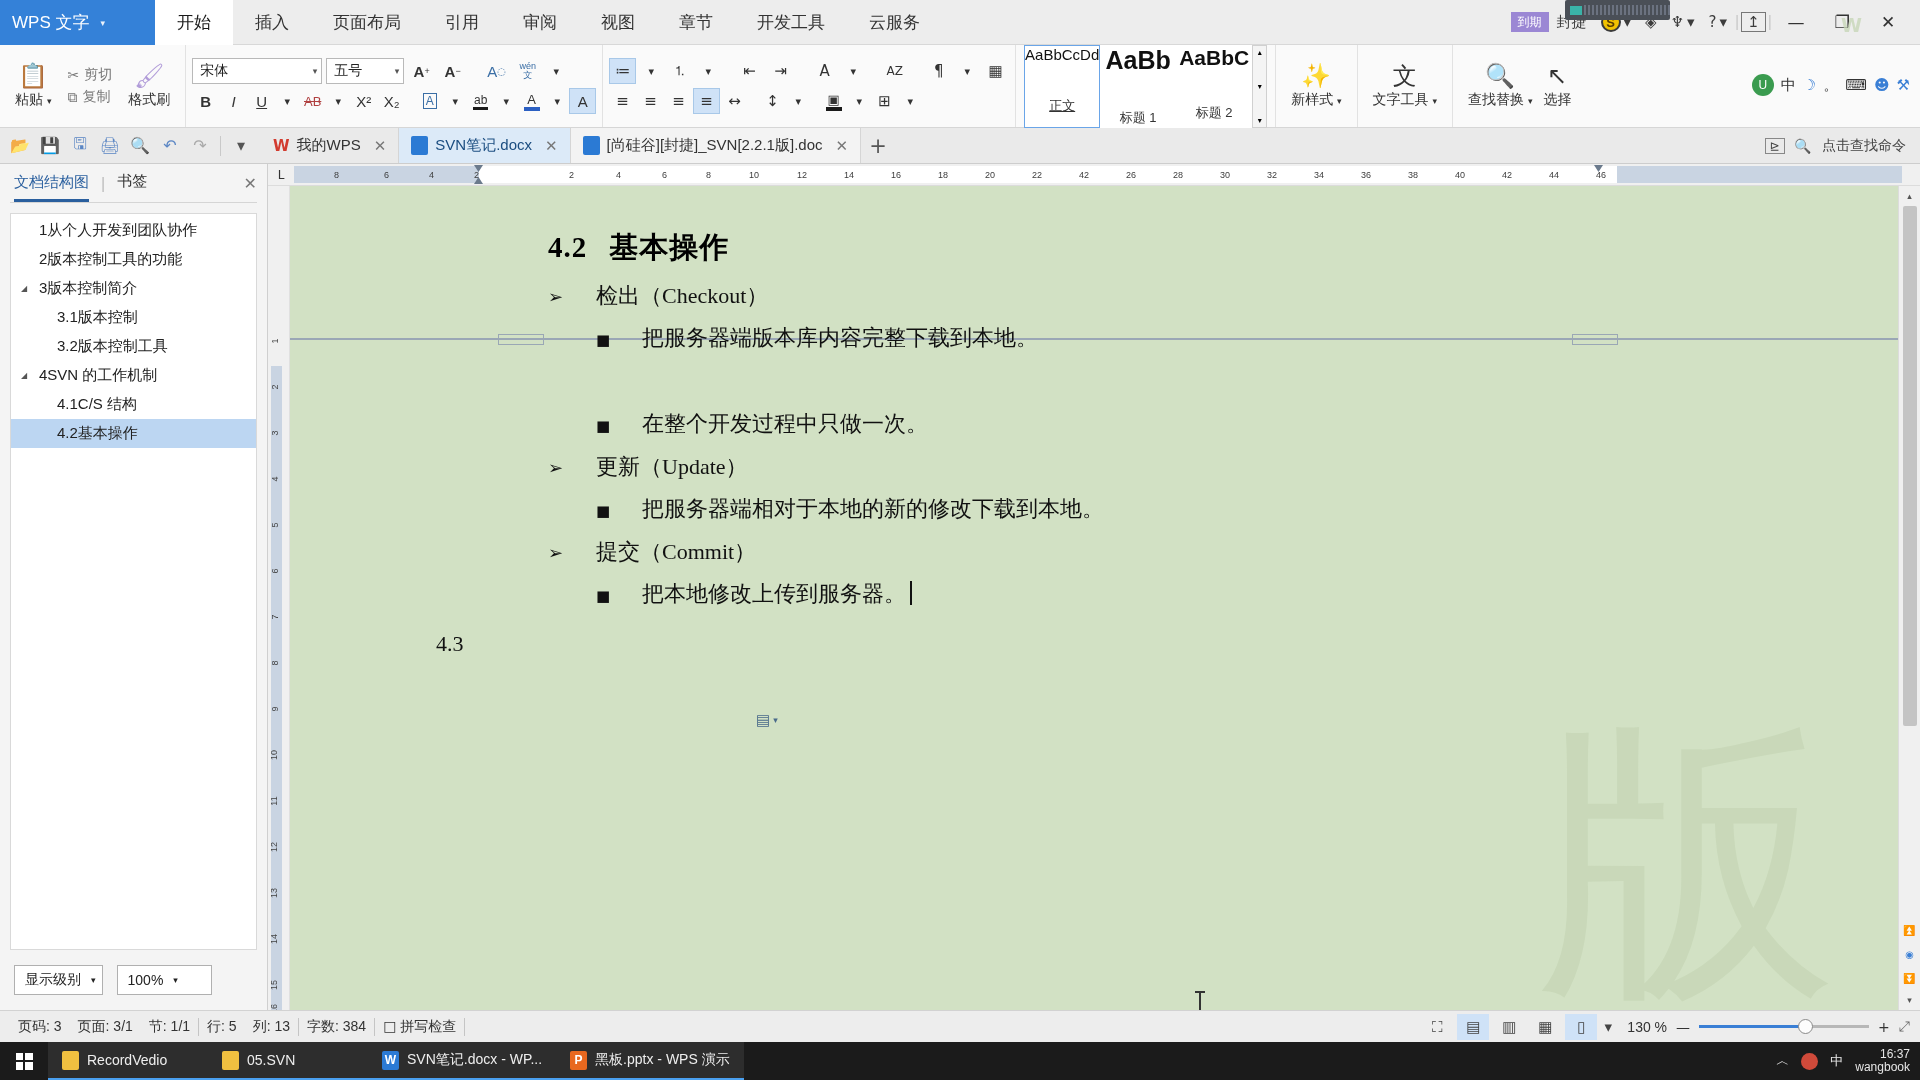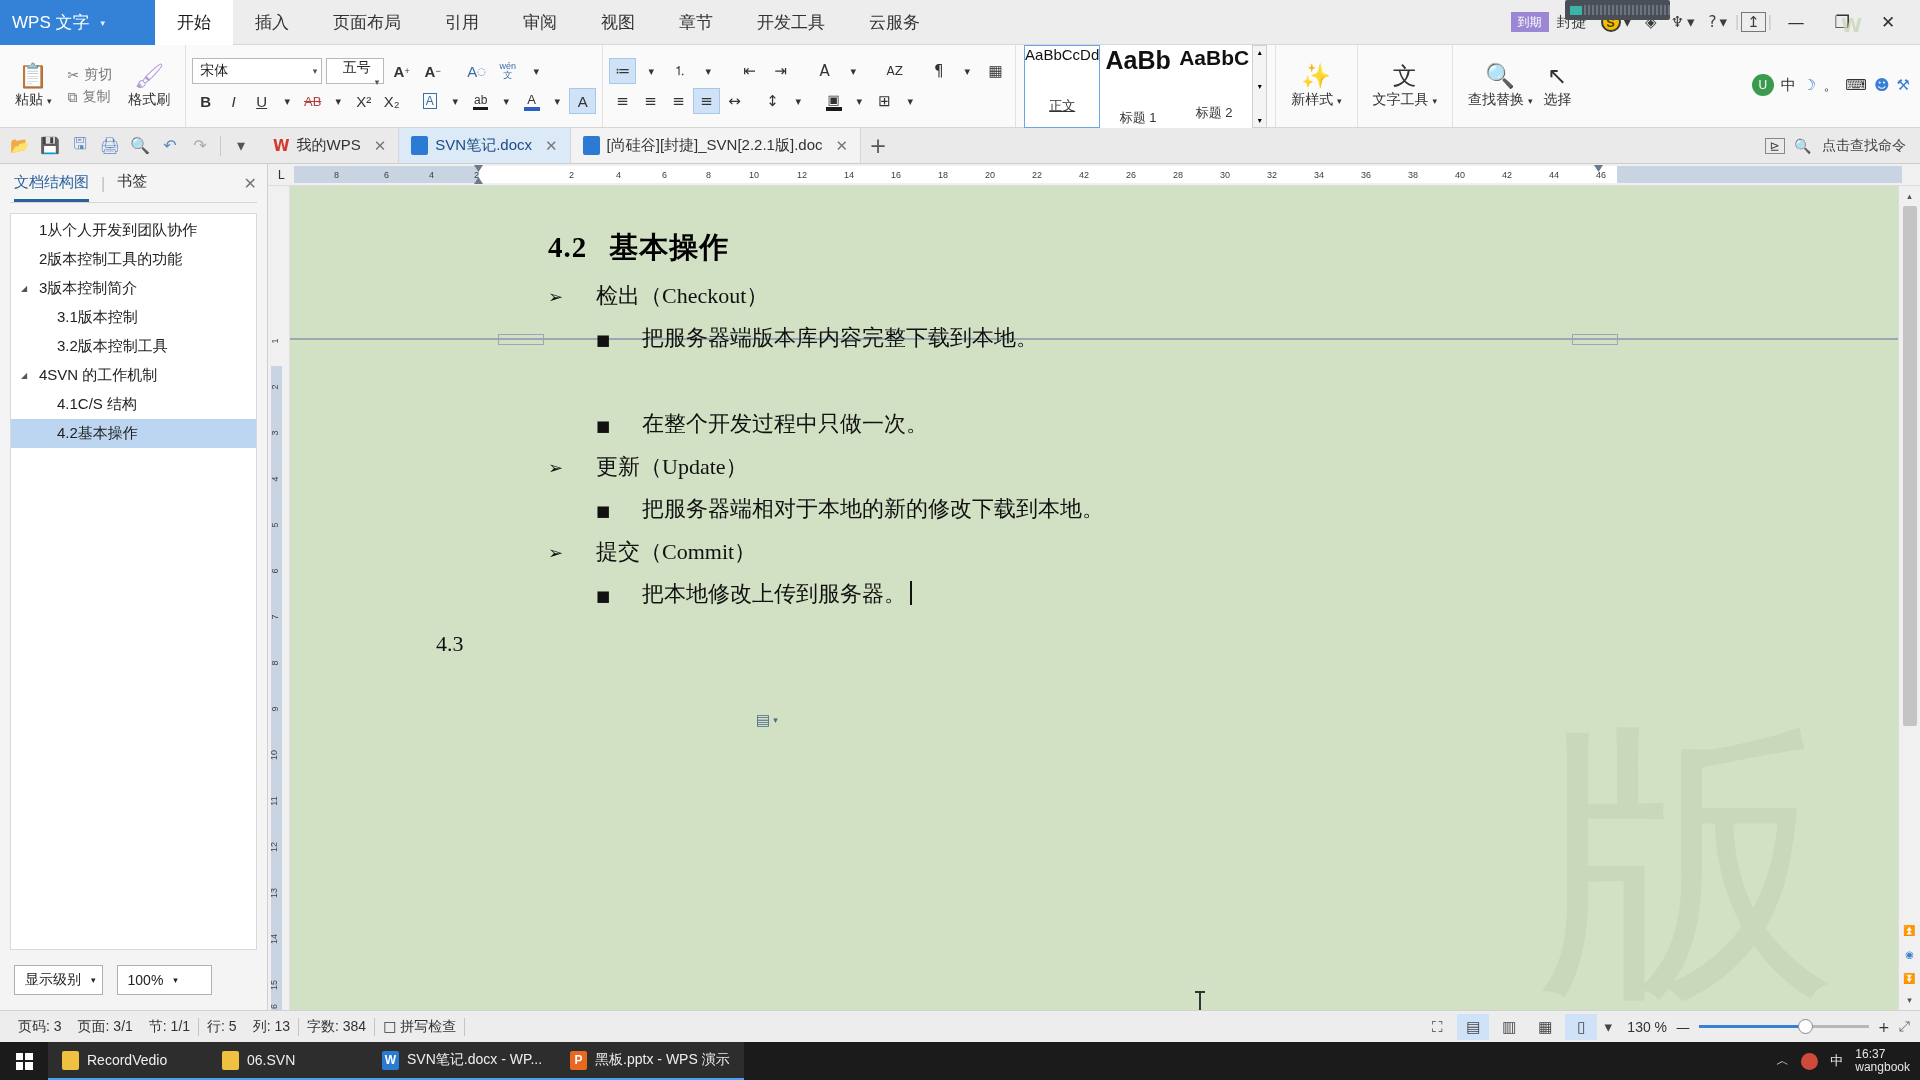--- a/index.html
+++ b/index.html
@@ -52,21 +52,21 @@
   .rbig { display: flex; flex-direction: column; align-items: center; justify-content: center;
           padding: 0 9px; font-size: 14px; color: #333; gap: 2px; }
   .rbig .gl { font-size: 24px; line-height: 26px; }
   .clip-col { display: flex; flex-direction: column; justify-content: center; gap: 2px; padding: 0 4px;}
   .clip-row { display: flex; align-items: center; gap: 5px; font-size: 14px; color: #777; padding: 1px 3px;}
   .fontline { display: flex; align-items: center; gap: 4px; }
   .fbox { border: 1px solid #b9b9b9; background: #fff; height: 26px; display: flex;
           align-items: center; padding: 0 4px 0 7px; font-size: 14px; color: #222; }
   .fbox .cv { margin-left: auto; font-size: 9px; color: #555; padding-left: 8px; }
   .fname { width: 130px; }
-  .fsize { width: 58px; flex-direction: column; }
+  .fsize { width: 78px; }
   .ibtn { width: 27px; height: 26px; display: flex; align-items: center; justify-content: center;
           font-size: 15px; color: #333; }
   .ibtn.sm { width: 22px; font-size: 11px; }
   .ibtn.on { background: #cfe2f7; border: 1px solid #a8c8e8; }
   .sep { width: 1px; background: #dcdcdc; margin: 3px 4px; }
   .row2 { display: flex; align-items: center; gap: 1px; margin-top: 4px; }
   .gallery { display: flex; align-items: stretch; padding: 4px 2px; }
   .gcard { width: 76px; border: 1px solid transparent; display: flex; flex-direction: column;
            align-items: center; background: #fff; font-size: 13px; color:#333;gap:32px;}
   .gcard.sel { border: 1px solid #6aa5e8; }
@@ -181,21 +181,21 @@
   .startb { width: 48px; display: flex; align-items: center; justify-content: center; }
   .winlogo { width: 17px; height: 17px; display: grid; grid-template-columns: 1fr 1fr;
              grid-template-rows: 1fr 1fr; gap: 2px;}
   .winlogo i { background: #fff; display: block; }
   .tbitem { display: flex; align-items: center; gap: 8px; padding: 0 14px; color: #eee; font-size: 14px;
             min-width: 160px; position: relative; border-bottom: 2px solid transparent;}
   .tbitem.act { background: #2d2d2d; border-bottom: 2px solid #4aa0f0; }
   .tbitem .fi { width: 17px; height: 19px; border-radius: 2px; display: inline-block; }
   .tray { margin-left: auto; display: flex; align-items: center; gap: 12px; padding: 0 10px; color: #e6e6e6; font-size: 13px;}
   .tray .circ { width: 17px; height: 17px; border-radius: 50%; background: #d04a3a; }
-  .clock { display: flex; flex-direction: column; line-height: 1.05; font-size: 12px; align-items: flex-start;}
+  .clock { display: flex; flex-direction: column; line-height: 1.05; font-size: 12px; align-items: flex-end;}
   .glyph { font-family: "DejaVu Sans", sans-serif; }
 </style>
 </head>
 <body>
 
 <div class="app">
 
   <div class="titlebar">
     <div class="wps-logo">
       <span class="wmark glyph">W</span>
@@ -705,21 +705,21 @@
           <i></i>
           <i></i>
         </span>
     </div>
     <div class="tbitem act">
       <span class="fi" style="background:#f0c040"></span>
       <span>RecordVedio</span>
     </div>
     <div class="tbitem act">
       <span class="fi" style="background:#f0c040"></span>
-      <span>06.SVN</span>
+      <span>05.SVN</span>
     </div>
     <div class="tbitem act">
       <span class="fi" style="background:#2b7ad4;color:#fff;font-size:12px;text-align:center;line-height:19px;font-weight:bold">W</span>
       <span>SVN笔记.docx - WP...</span>
     </div>
     <div class="tbitem act">
       <span class="fi" style="background:#e8681f;color:#fff;font-size:12px;text-align:center;line-height:19px;font-weight:bold">P</span>
       <span>黑板.pptx - WPS 演示</span>
     </div>
 

